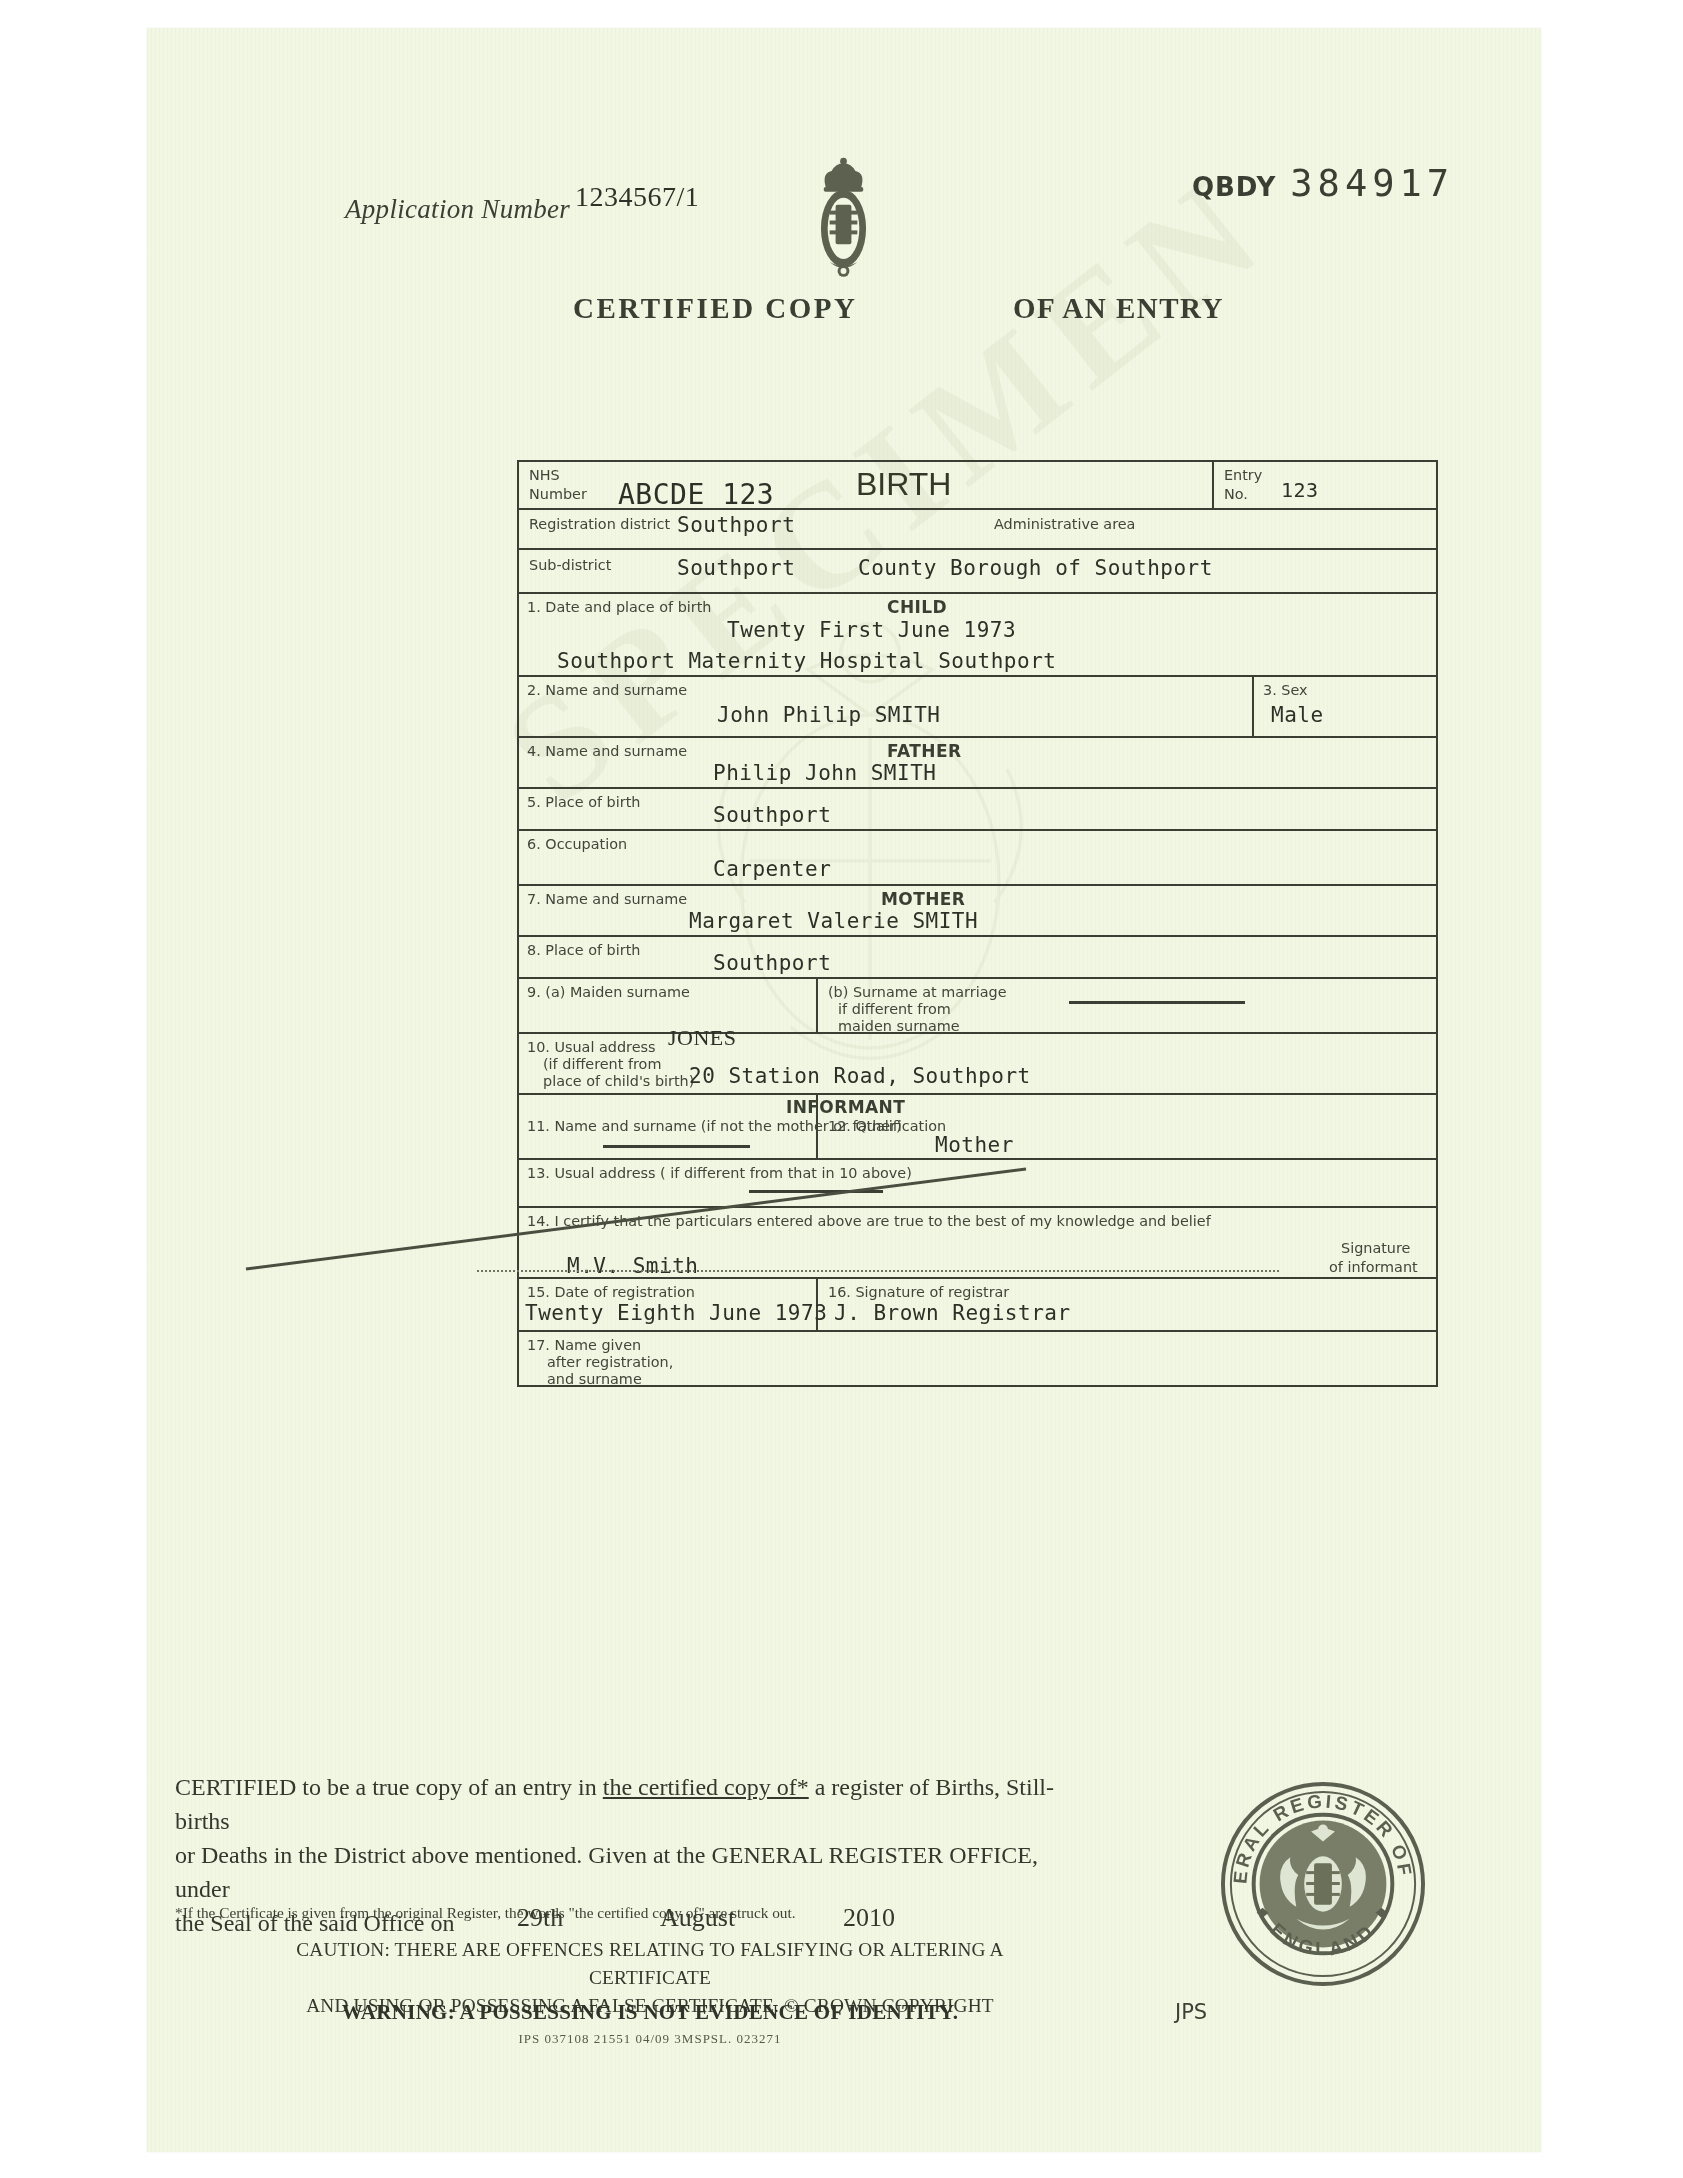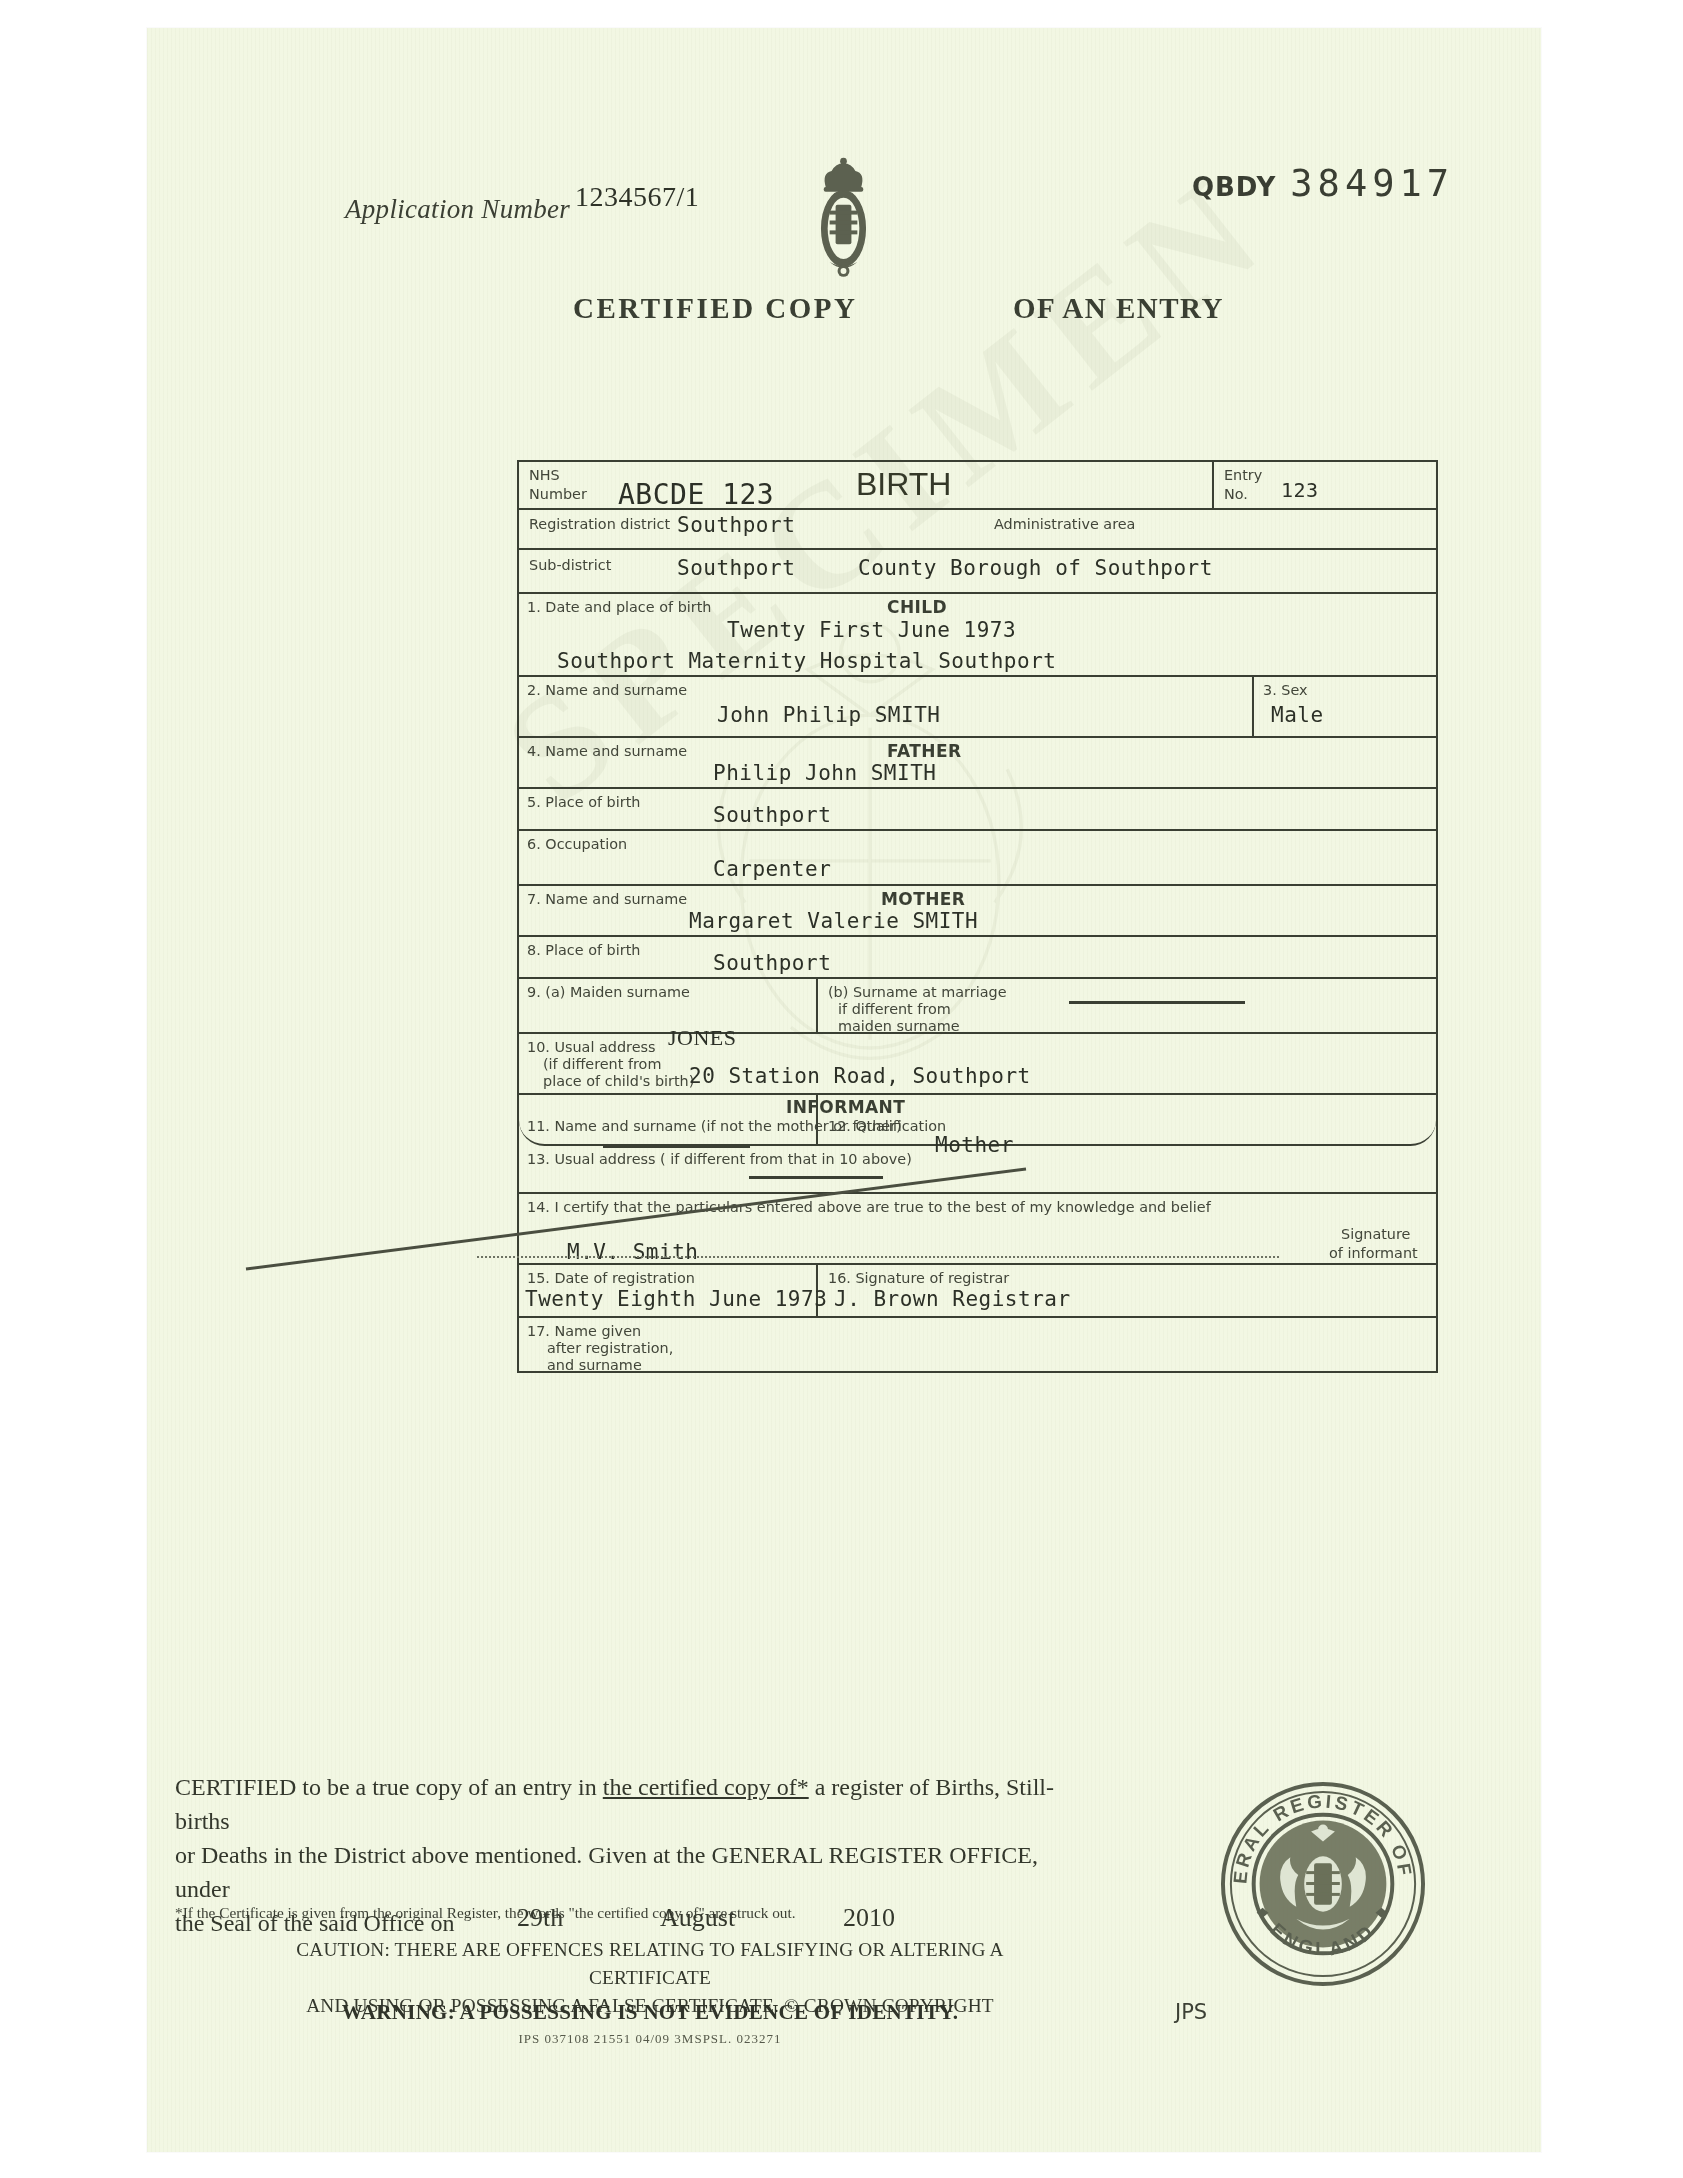--- a/index.html
+++ b/index.html
@@ -194,21 +194,21 @@
   #row-childname { height: 61px; }
   #row-childname .vline { left: 733px; }
   #row-fathername{ height: 51px; }
   #row-fatherpob { height: 42px; }
   #row-occ       { height: 55px; }
   #row-mothername{ height: 51px; }
   #row-motherpob { height: 42px; }
   #row-maiden    { height: 55px; }
   #row-maiden .vline { left: 297px; }
   #row-address   { height: 61px; }
-  #row-informant { height: 51px; border-radius: 31px; }
+  #row-informant { height: 65px; }
   #row-informant .vline { left: 297px; }
   #row-inf-addr  { height: 48px; }
   #row-certify   { height: 71px; }
   #row-reg       { height: 53px; }
   #row-reg .vline { left: 297px; }
   #row-namegiven { height: 53px; }
 
   
   #diagonal {
     position: absolute;

